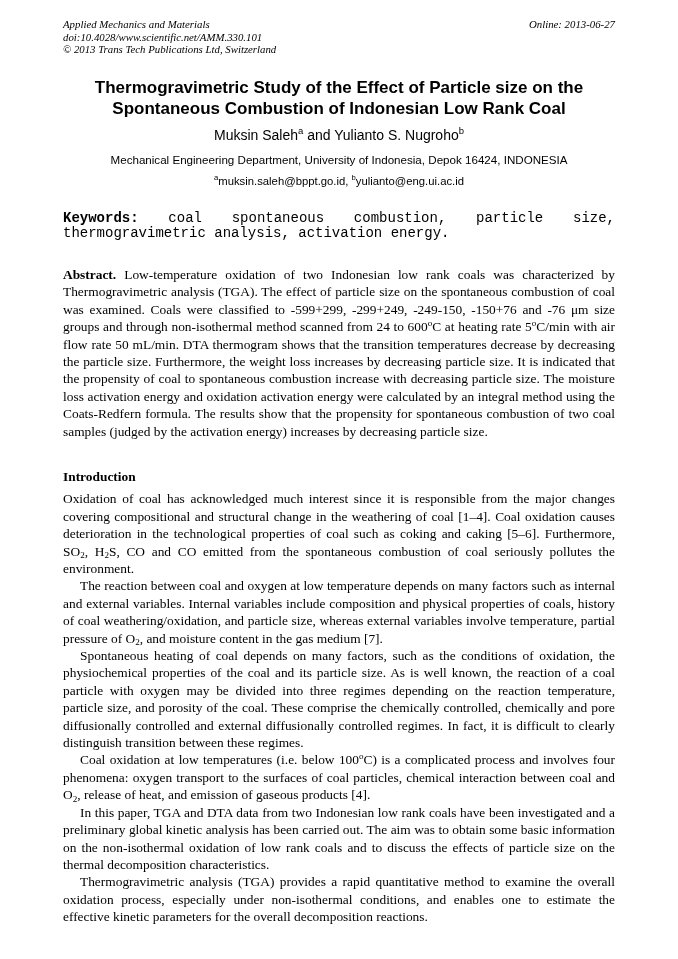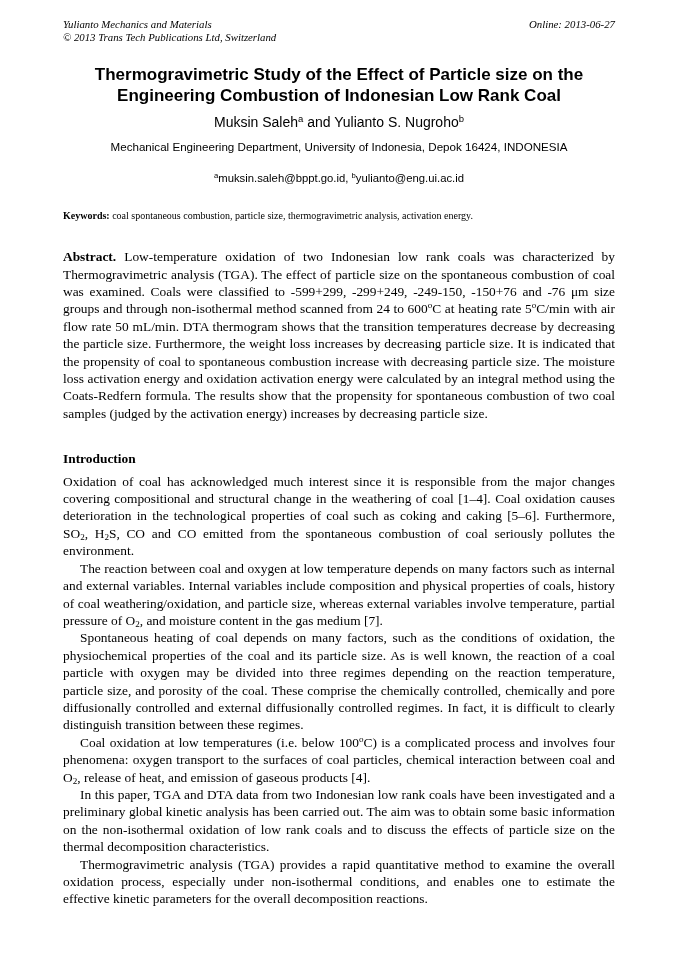--- a/index.html
+++ b/index.html
@@ -44,30 +44,30 @@
     line-height: 18px;
   }
   .affiliation {
     margin: 9px 0 0 0;
     text-align: center;
     font-family: "Liberation Sans", "DejaVu Sans", sans-serif;
     font-size: 11.6px;
     line-height: 14px;
   }
   .emails {
-    margin: 17px 0 0 0;
+    margin: 7px 0 0 0;
     text-align: center;
     font-family: "Liberation Sans", "DejaVu Sans", sans-serif;
     font-size: 11.3px;
     line-height: 14px;
   }
   .keywords {
     margin: 23px 0 8px 0;
-    font-family: Liberation Serif, serif;
-    font-size: 10px;
+    font-family: Liberation Mono, monospace;
+    font-size: 14px;
     line-height: 15.2px;
     text-align: justify;
   }
   .keywords b { font-weight: bold; }
 
   
   .body-text {
     font-family: "Liberation Serif", "DejaVu Serif", serif;
     font-size: 13.4px;
     line-height: 17.4px;
@@ -87,29 +87,30 @@
   sup { font-size: 68%; line-height: 0; vertical-align: baseline; position: relative; top: -0.55em; }
   sub { font-size: 68%; line-height: 0; vertical-align: baseline; position: relative; top: 0.25em; }
 </style>
 </head>
 <body>
 
 <div class="page">
 
   <header class="hdr">
     <div class="hdr-left">
-      <div>Yulianto Mechanics and Materials</div>
+      <div>Applied Mechanics and Materials</div>
+      <div>doi:10.4028/www.scientific.net/AMM.330.101</div>
       <div>© 2013 Trans Tech Publications Ltd, Switzerland</div>
     </div>
     <div class="hdr-right">Online: 2013-06-27</div>
   </header>
 
   <h1 class="title">
     <span>Thermogravimetric Study of the Effect of Particle size on the</span><br>
-    <span>Engineering Combustion of Indonesian Low Rank Coal</span>
+    <span>Spontaneous Combustion of Indonesian Low Rank Coal</span>
   </h1>
 
   <p class="authors">Muksin Saleh<sup>a</sup> and Yulianto S. Nugroho<sup>b</sup></p>
 
   <p class="affiliation">Mechanical Engineering Department, University of Indonesia, Depok 16424, INDONESIA</p>
 
   <p class="emails"><sup>a</sup>muksin.saleh@bppt.go.id, <sup>b</sup>yulianto@eng.ui.ac.id</p>
 
   <p class="keywords"><b>Keywords:</b> coal spontaneous combustion, particle size, thermogravimetric analysis, activation energy.</p>
 

